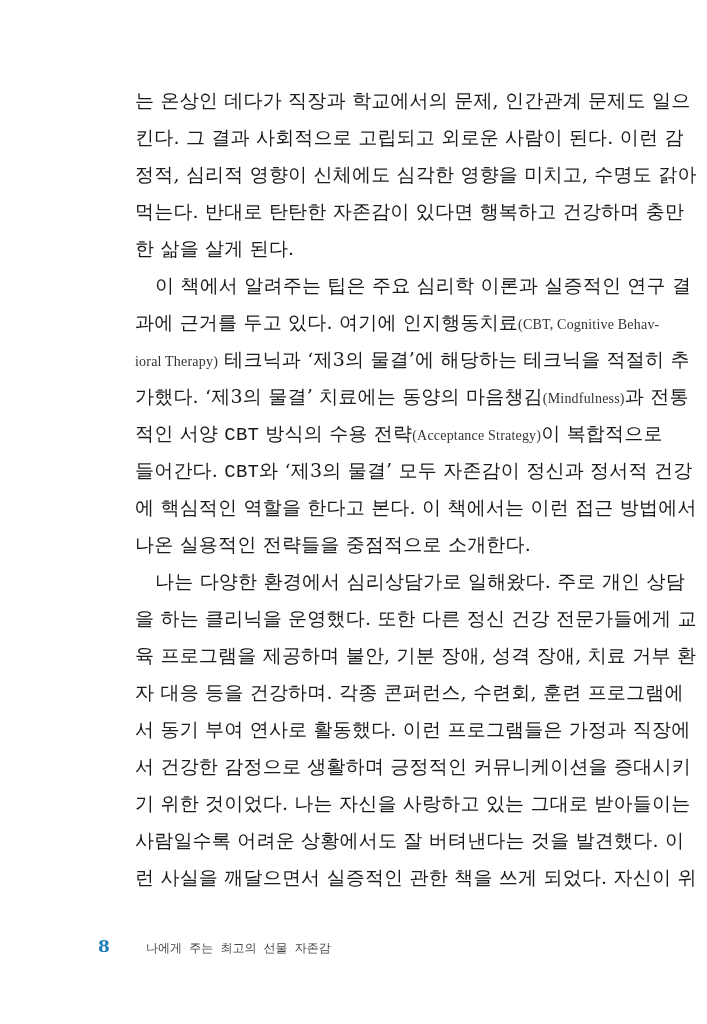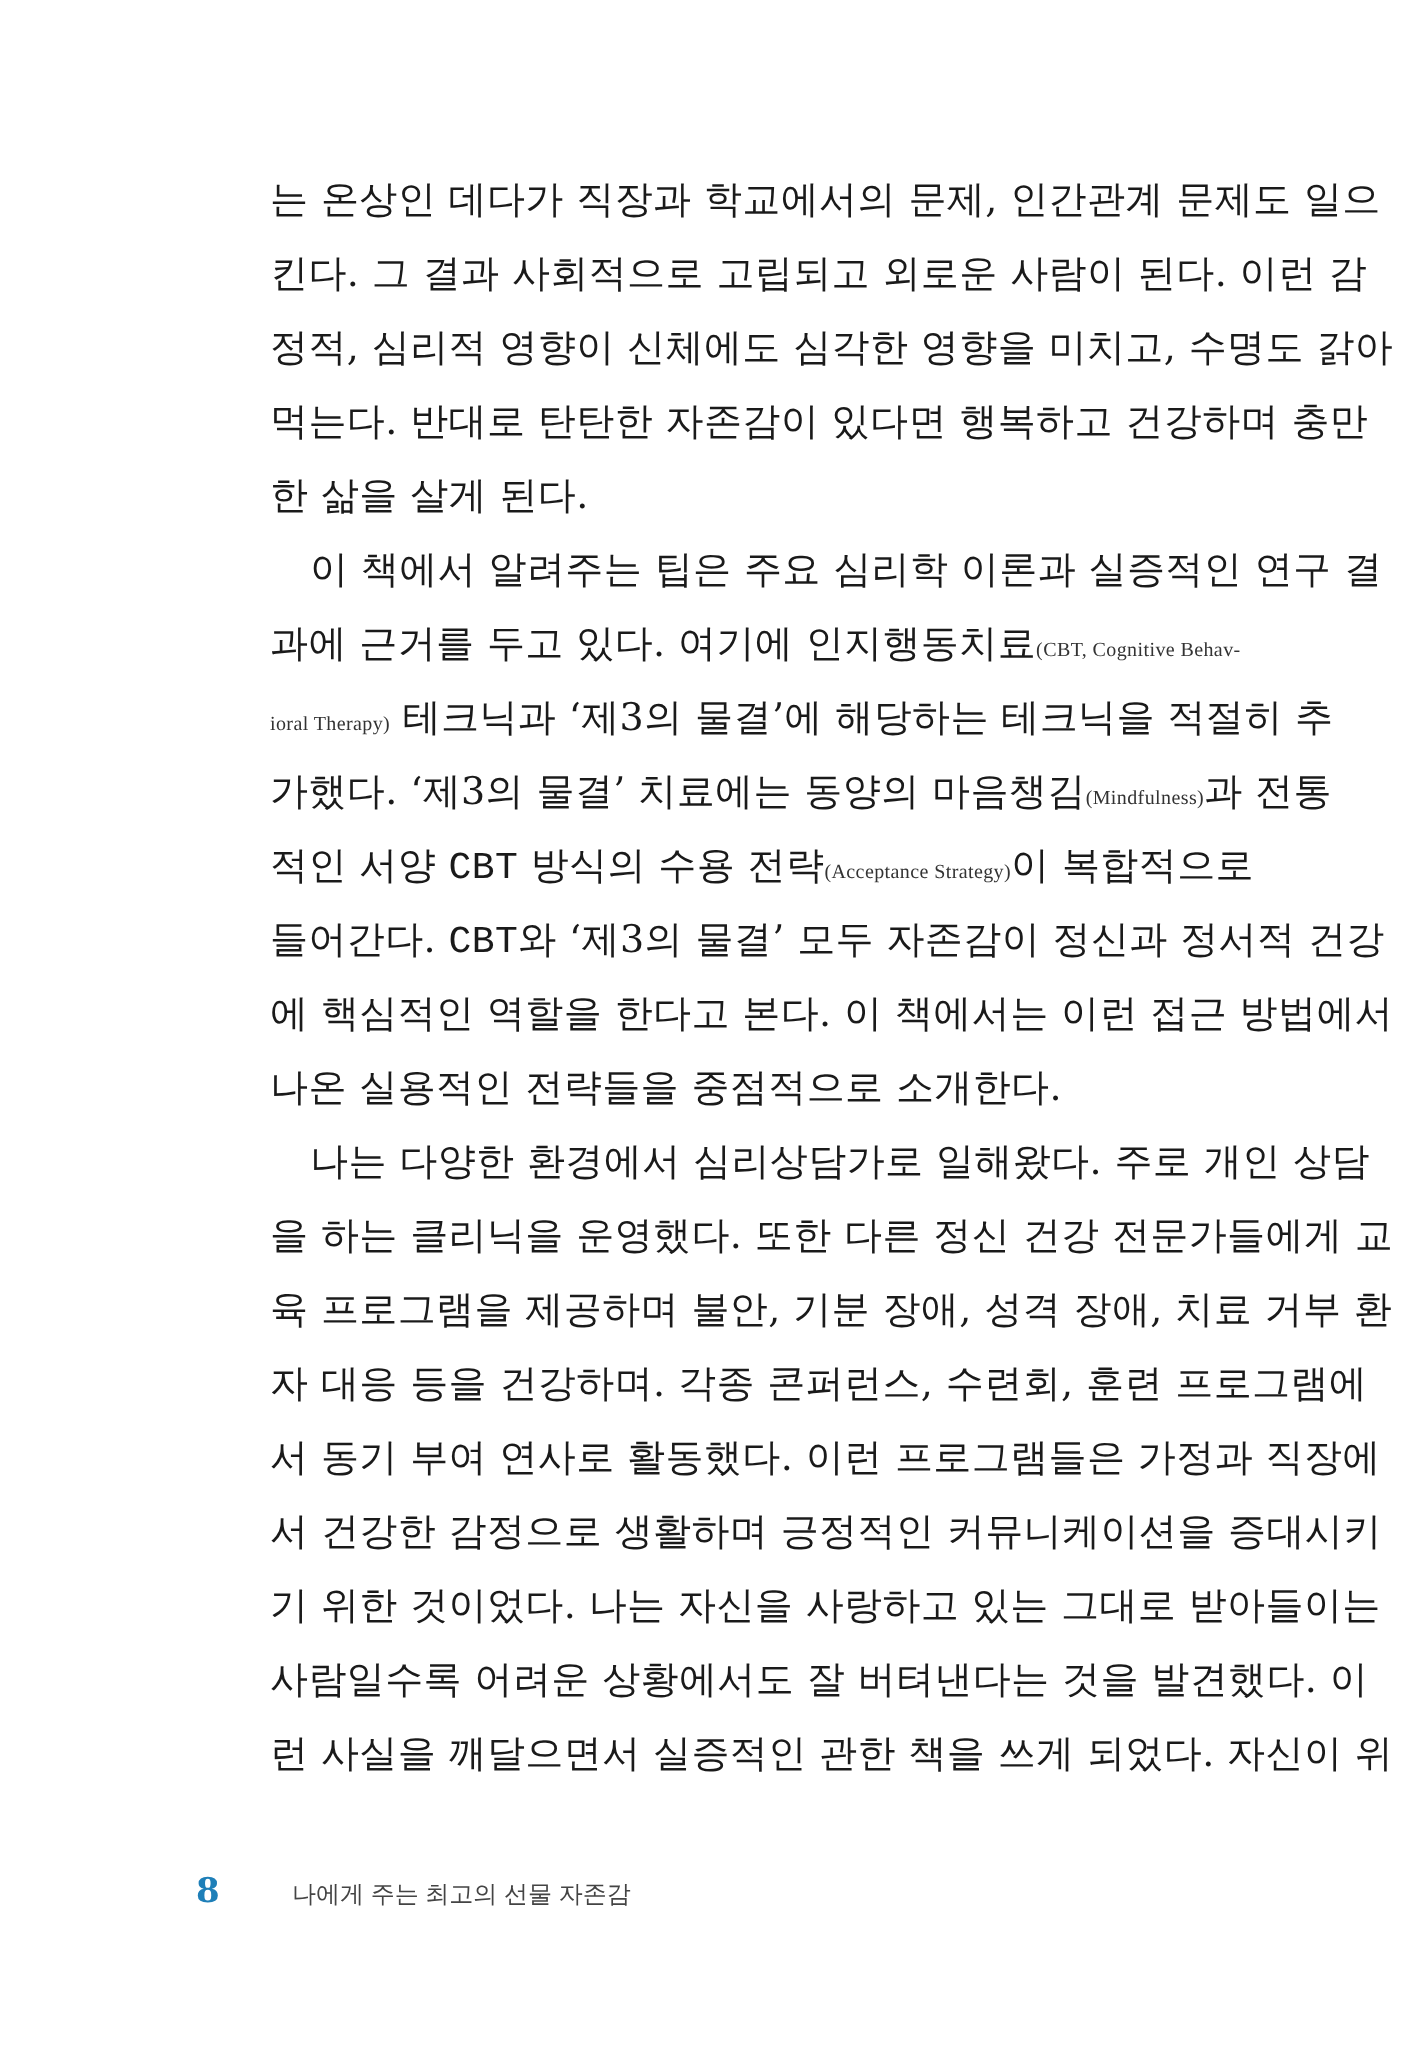--- a/index.html
+++ b/index.html
@@ -33,21 +33,21 @@
       margin-left: 37px;
     }
     .line.last {
       text-align-last: left;
     }
     .line.indent {
       padding-left: 20px;
     }
     .latin {
       font-family: "Liberation Serif", "DejaVu Serif", serif;
-      font-size: 10px;
+      font-size: 14px;
       color: #333;
     }
     .latin-big {
       font-family: Liberation Mono, monospace;
       font-size: 19px;
     }
     .footer {
       position: absolute;
       left: 98px;
       top: 936px;
@@ -55,21 +55,21 @@
       align-items: baseline;
     }
     .page-number {
       font-family: "DejaVu Serif", serif;
       font-weight: bold;
       font-size: 17px;
       color: #1e7fb8;
       width: 48px;
     }
     .book-title {
-      font-family: Liberation Sans, sans-serif;
+      font-family: Liberation Mono, monospace;
       font-size: 12px;
       color: #444;
     }
   </style>
 </head>
 <body>
 
 <div class="page-body">
   <span class="line">는 온상인 데다가 직장과 학교에서의 문제, 인간관계 문제도 일으</span>
   <span class="line">킨다. 그 결과 사회적으로 고립되고 외로운 사람이 된다. 이런 감</span>

